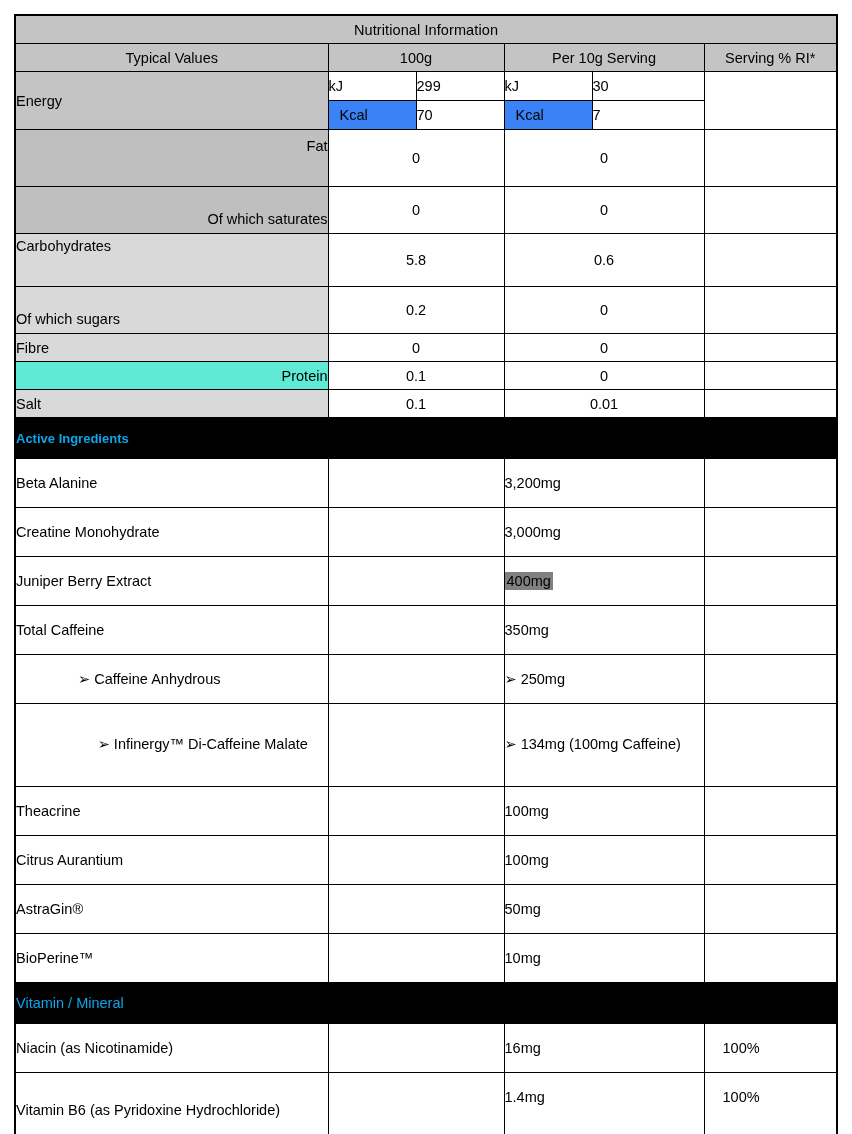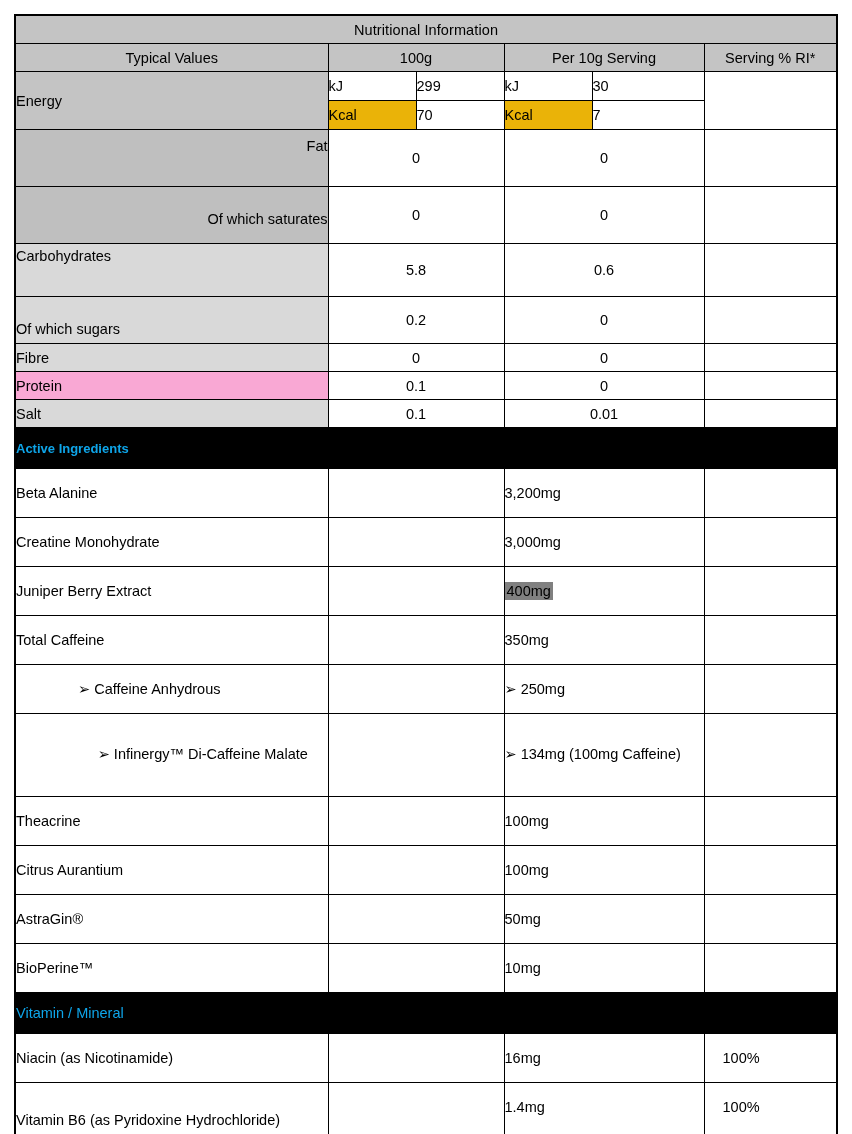--- a/index.html
+++ b/index.html
@@ -59,29 +59,29 @@
   }
   .lbl {
     padding-left: 10px;
     font-weight: bold;
     font-size: 15px;
     text-align: left;
   }
   .lbl-grey-dark { background: #c4c4c4; }
   .lbl-grey-mid  { background: #bfbfbf; text-align: right; }
   .lbl-grey-light{ background: #d9d9d9; }
-  .lbl-grey-sub  { background: #f9a8d4; }
+  .lbl-grey-sub  { background: #5eead4; text-align: right; }
 
   .energy-sub {
     padding-left: 8px;
     font-size: 14.5px;
     text-align: left;
     height: 28px;
   }
-  .energy-sub.shade { background: #eab308; }
+  .energy-sub.shade { background: #3b82f6; padding-left: 11px; }
   .num {
     text-align: center;
     font-size: 14.5px;
   }
   .num-left {
     text-align: left;
     padding-left: 8px;
     font-size: 14.5px;
   }
   .blank { }
@@ -170,21 +170,21 @@
         <td class="num-left">7</td>
       </tr>
 
       <tr>
         <td class="lbl lbl-grey-mid" style="height:48px; vertical-align:top; padding-top:8px;">Fat</td>
         <td class="num" colspan="2">0</td>
         <td class="num" colspan="2">0</td>
         <td class="blank"></td>
       </tr>
       <tr>
-        <td class="lbl lbl-grey-mid" style="height:40px; vertical-align:bottom; padding-bottom:16px;">Of which saturates</td>
+        <td class="lbl lbl-grey-mid" style="height:40px; vertical-align:bottom; padding-bottom:6px;">Of which saturates</td>
         <td class="num" colspan="2">0</td>
         <td class="num" colspan="2">0</td>
         <td class="blank"></td>
       </tr>
 
       <tr>
         <td class="lbl lbl-grey-light" style="height:48px; vertical-align:top; padding-top:4px;margin-left:29px;">Carbohydrates</td>
         <td class="num" colspan="2">5.8</td>
         <td class="num" colspan="2">0.6</td>
         <td class="blank"></td>

